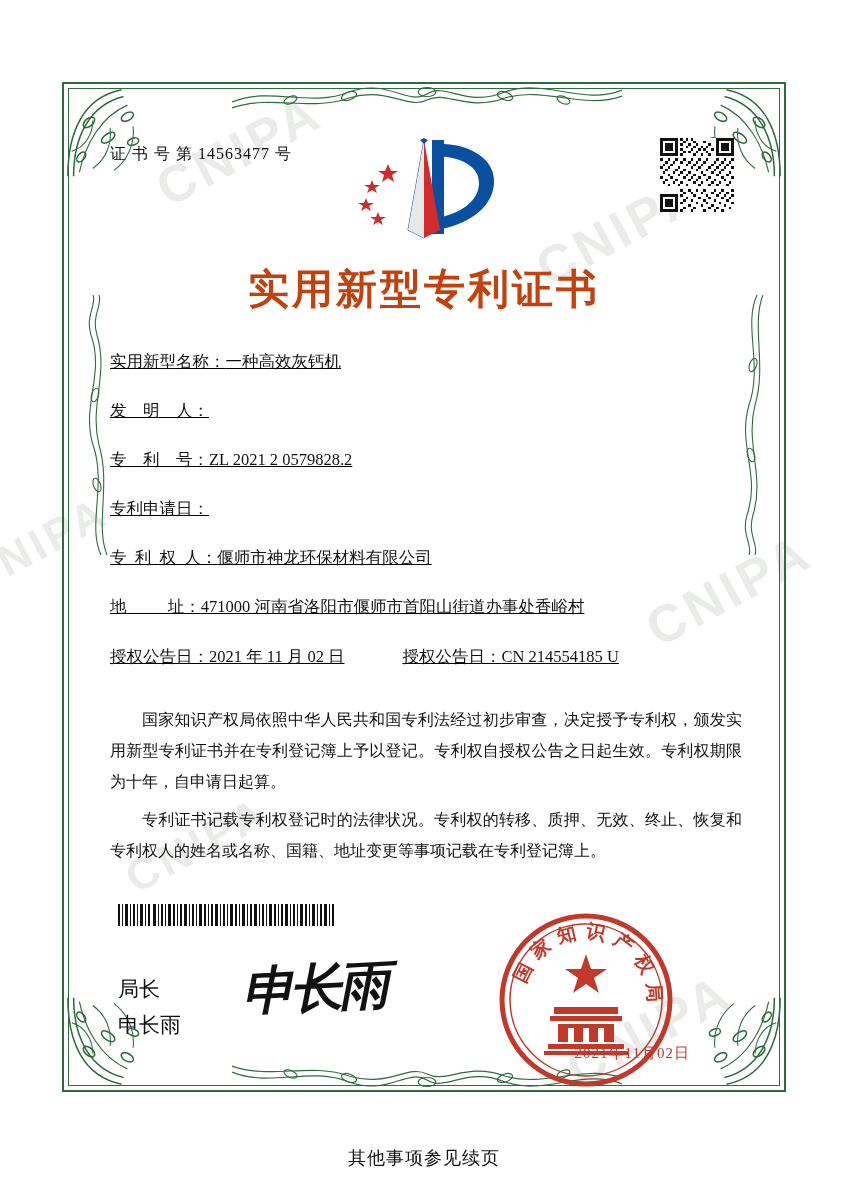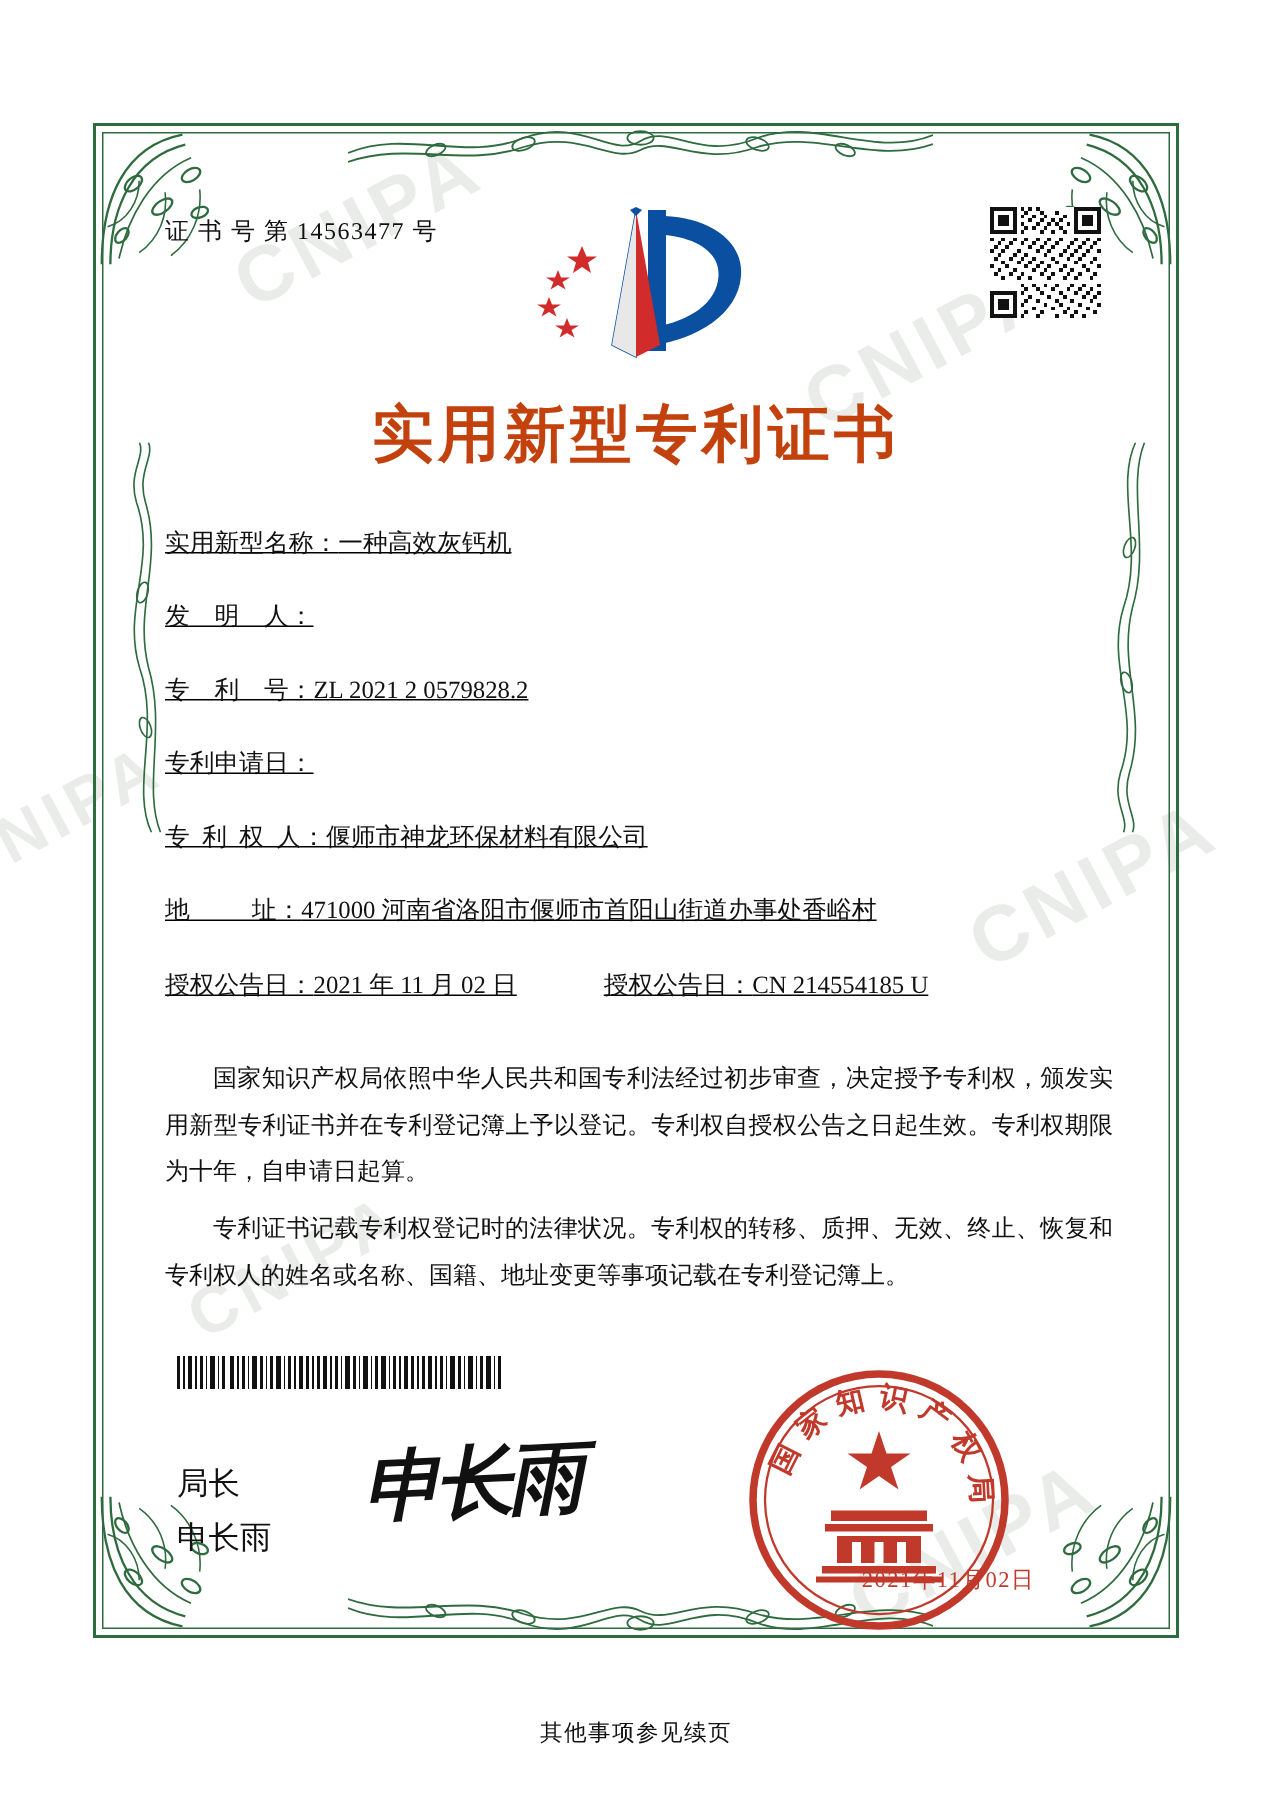--- a/index.html
+++ b/index.html
@@ -218,21 +218,21 @@
     font-size: 15px;
     color: #111;
   }
 
   .footnote {
     position: absolute;
     left: 0;
     right: 0;
     top: 1146px;
     text-align: center;
-    font-size: 15px;
+    font-size: 18px;
     color: #111;
     z-index: 3;
     letter-spacing: 1px;
   }
 </style>
 </head>
 <body>
 
 <div class="watermark-layer">
   <div class="wm big" style="left:150px; top:120px;">CNIPA</div>

